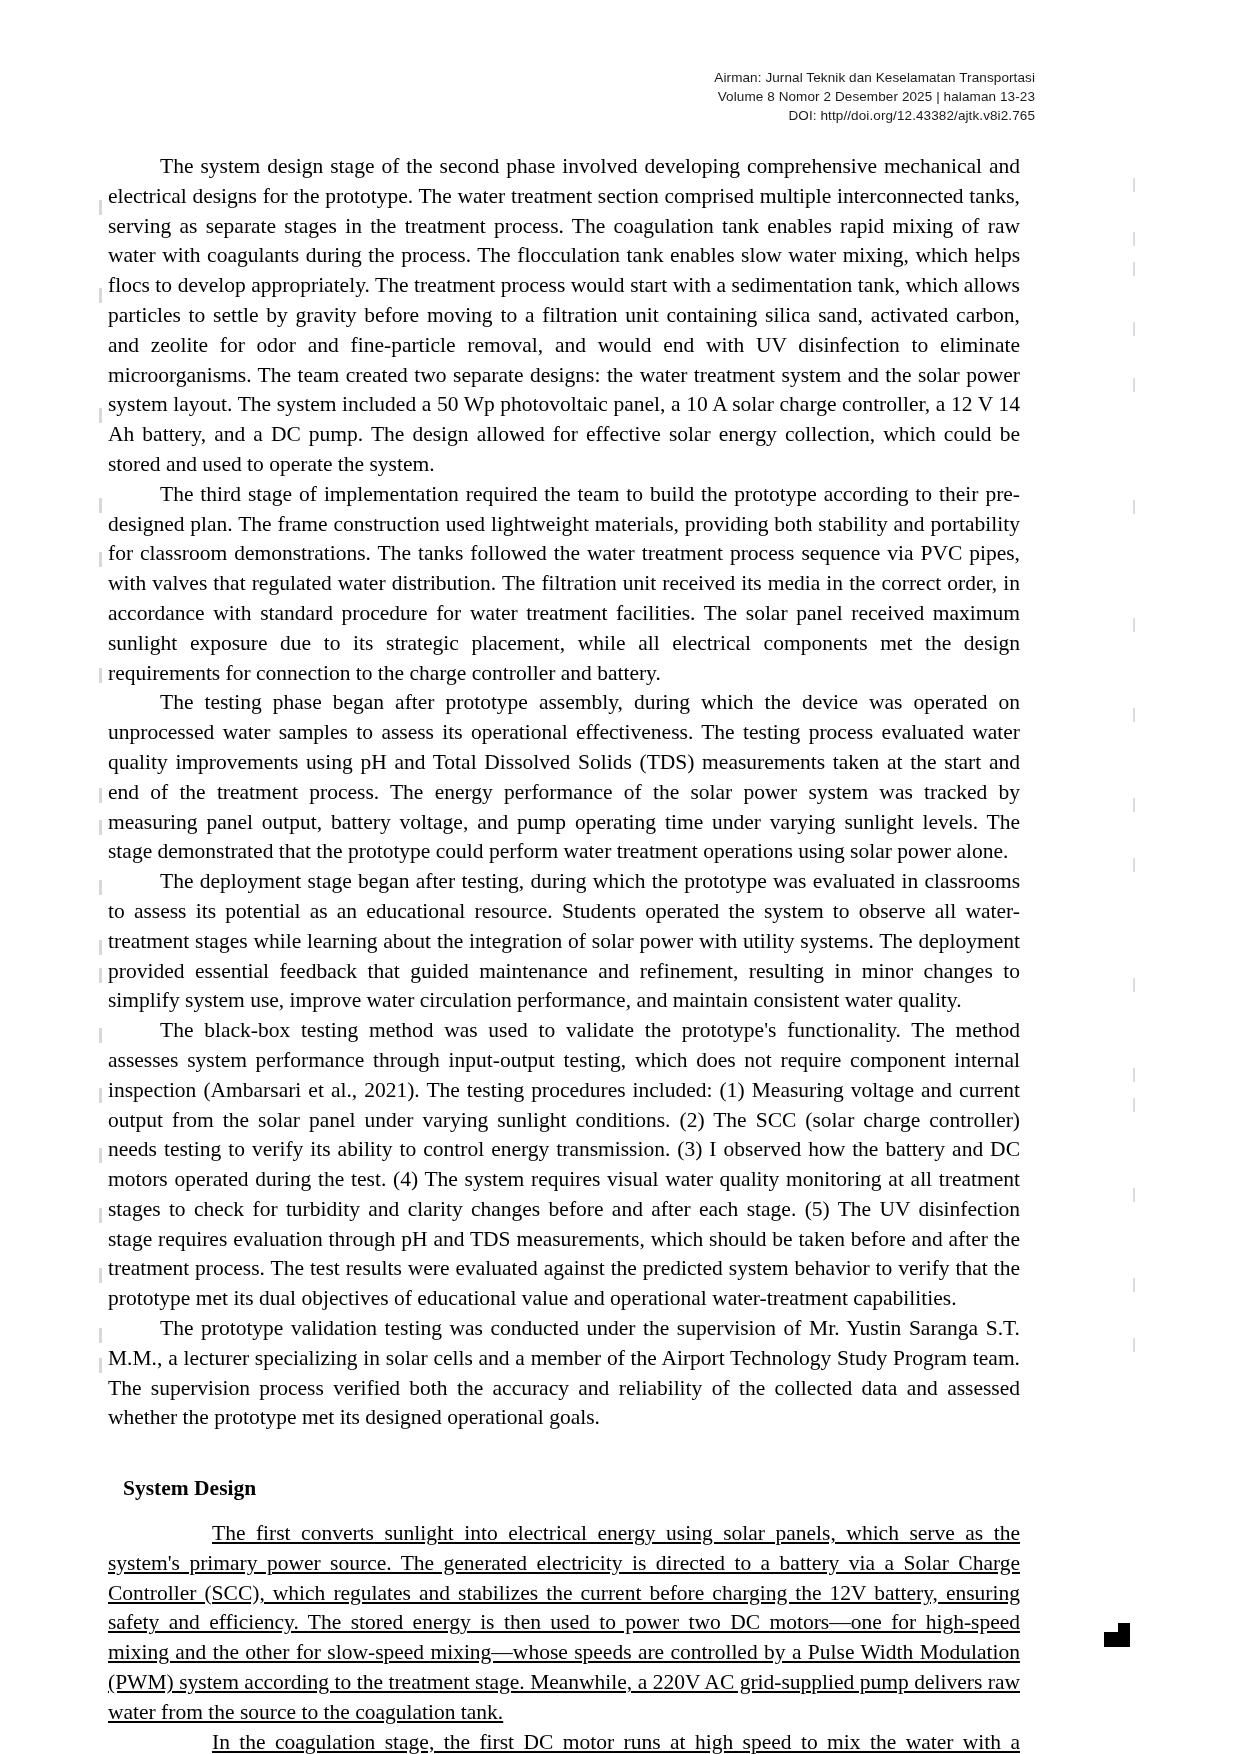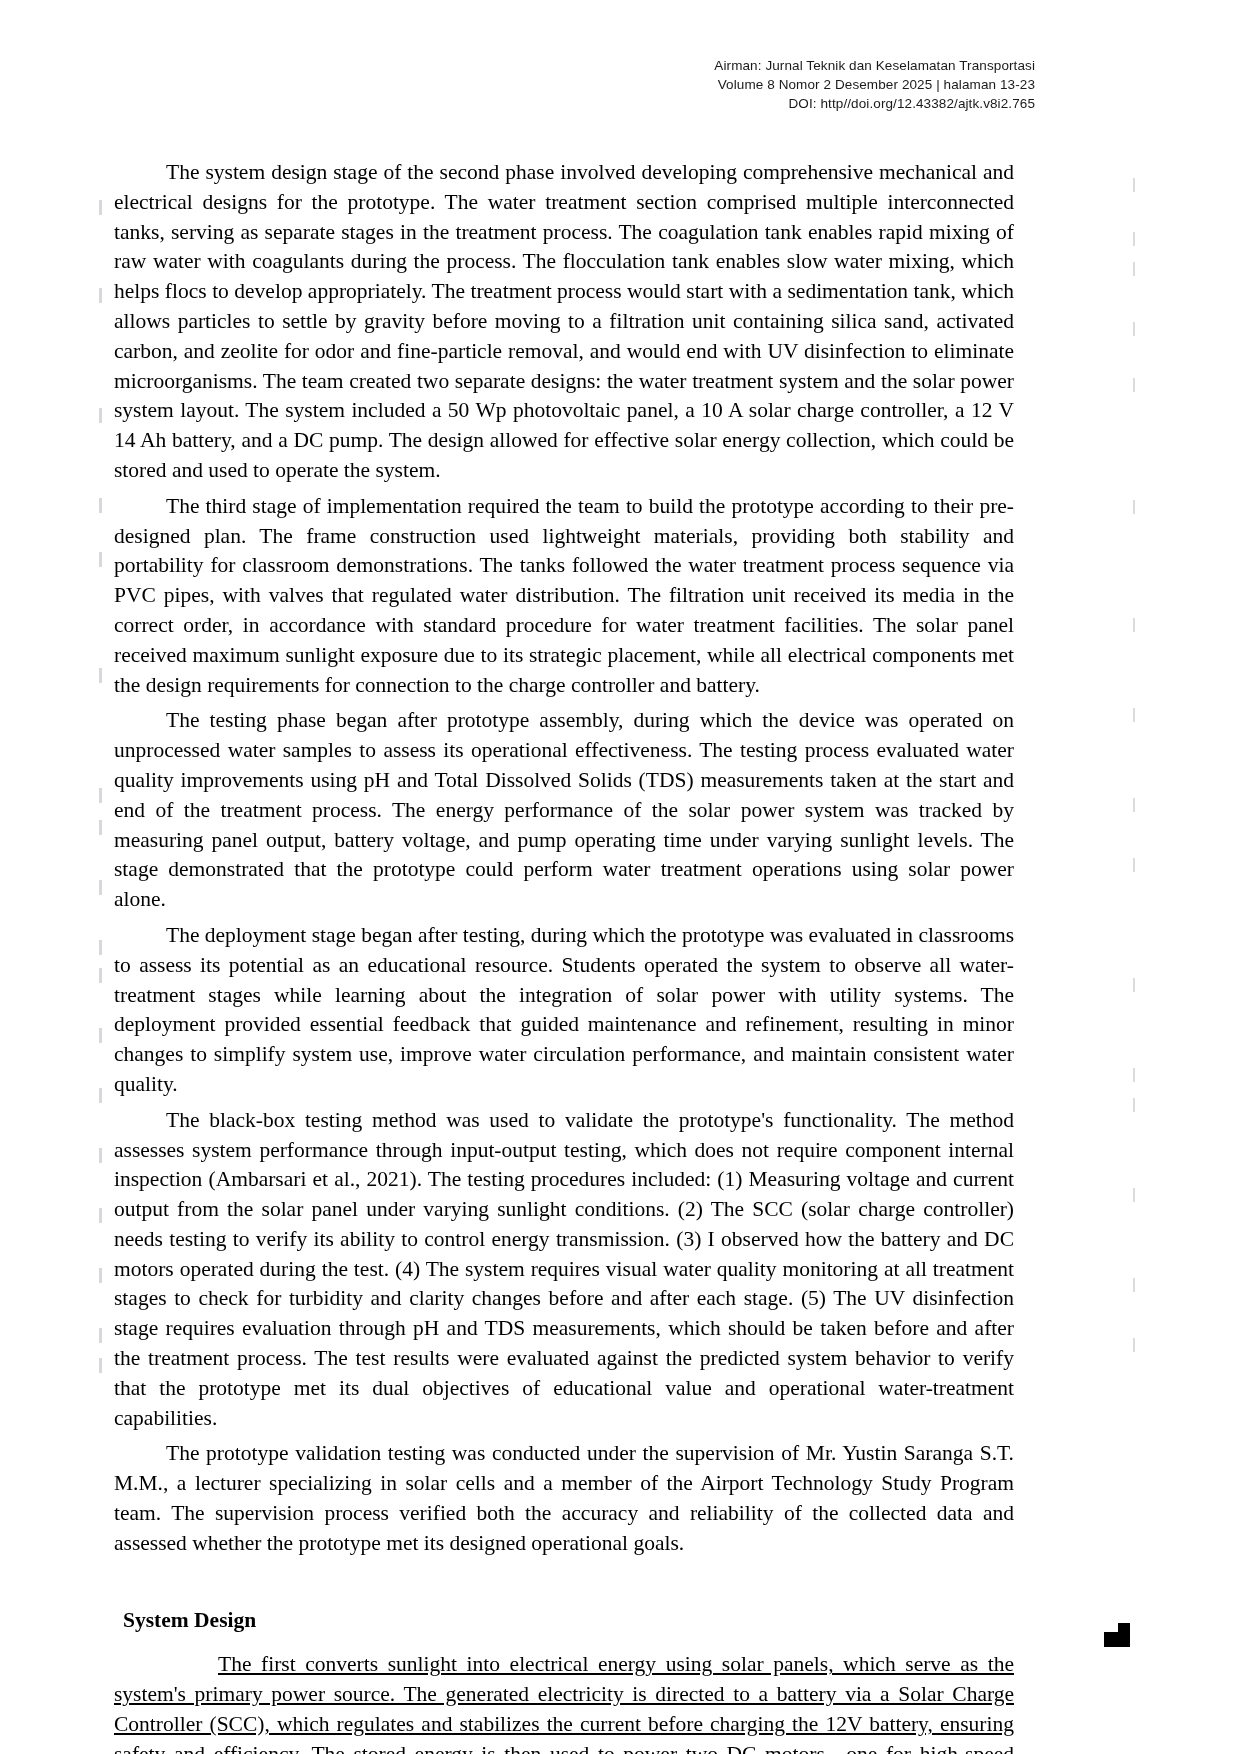--- a/index.html
+++ b/index.html
@@ -13,40 +13,40 @@
     height: 1754px;
     background: #ffffff;
     overflow: hidden;
     font-family: "Liberation Serif", "DejaVu Serif", serif;
     color: #000000;
   }
 
   
   .running-head {
     position: absolute;
-    top: 56px;
+    top: 68px;
     right: 205px;
     text-align: right;
     font-family: "Liberation Sans", "DejaVu Sans", sans-serif;
     font-size: 13.5px;
     line-height: 19px;
     color: #1a1a1a;
     letter-spacing: 0.1px;
   }
   .running-head .rh-line { display: block; white-space: nowrap; }
 
   
   .body-col {
     position: absolute;
     left: 108px;
     top: 152px;
     width: 912px;
   }
   p.para {
-    margin: 6px;
+    margin: 0;
     text-align: justify;
     text-justify: inter-word;
     font-size: 21.5px;
     line-height: 29.8px;
     font-family: "Liberation Serif", "DejaVu Serif", serif;
     text-indent: 52px;
     hyphens: none;
   }
   p.para.indent-wide { text-indent: 104px; text-decoration: underline; }
 

